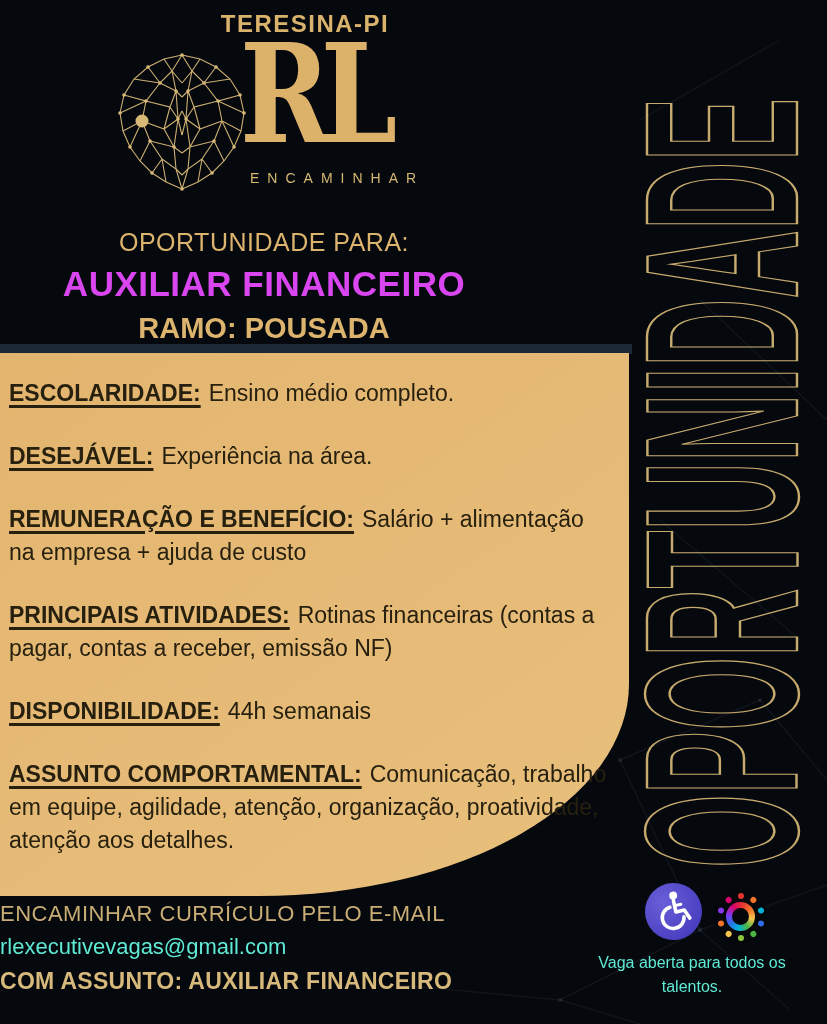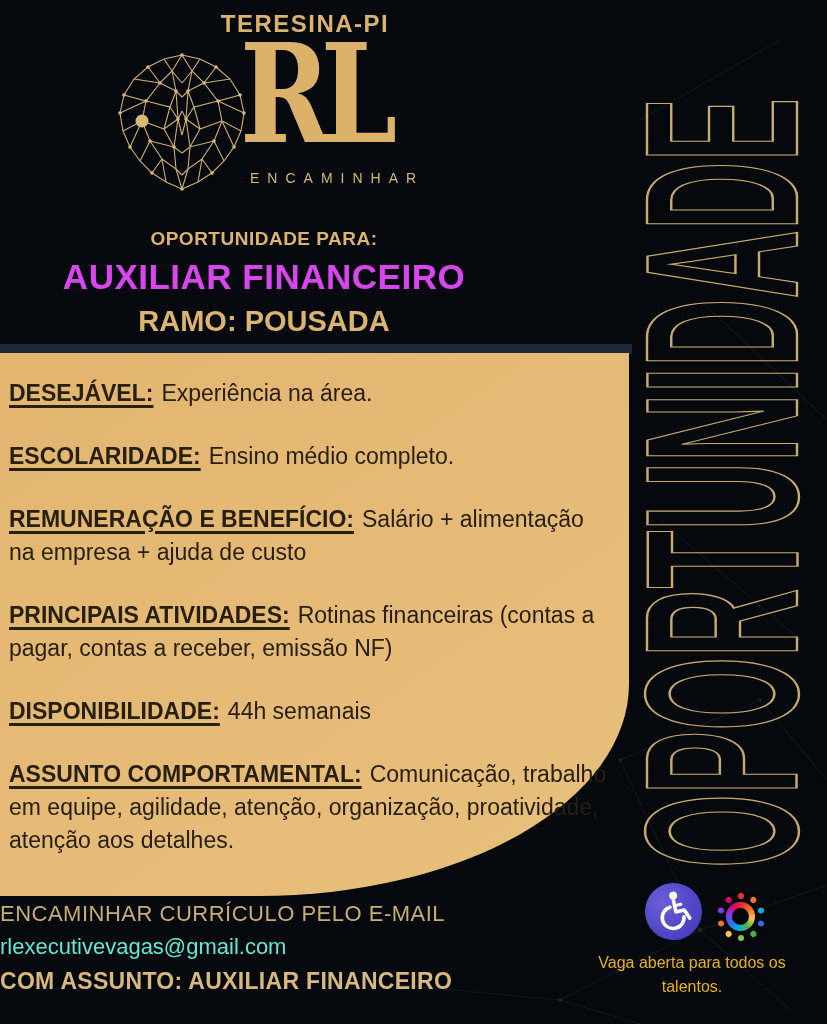--- a/index.html
+++ b/index.html
@@ -20,21 +20,21 @@
   .rl{
     position:absolute;left:128px;top:-32px;height:160px;line-height:160px;
     font-family:"DejaVu Serif",serif;font-weight:700;font-size:136px;color:#dcb26a;
     letter-spacing:-12px;transform:scaleX(.80);transform-origin:left center;
   }
   .exec{
     position:absolute;left:138px;top:124px;width:196px;
     font-size:14px;letter-spacing:8px;color:#d8b873;white-space:nowrap;
   }
   .headings{position:absolute;left:0;top:228px;width:528px;text-align:center;color:#dcb46d;}
-  .h-opp{font-size:19px;font-weight:bold;letter-spacing:.5px;}
+  .h-opp{font-size:25px;font-weight:normal;letter-spacing:.5px;}
   .h-role{font-size:35px;font-weight:bold;color:#d946ef;margin-top:7px;letter-spacing:.5px;}
   .h-ramo{font-size:29px;font-weight:bold;margin-top:8px;}
   
   .divider{position:absolute;left:0;top:344px;width:632px;height:10px;background:#1c2836;}
   .panel{
     position:absolute;left:0;top:353px;width:629px;height:543px;
     background:linear-gradient(145deg,#e3b56f 0%,#e6bb77 55%,#e8bf7c 100%);
     border-bottom-right-radius:370px 212px;
     padding:24px 16px 0 9px;box-sizing:border-box;
     color:#27200f;font-size:23px;line-height:33px;
@@ -68,21 +68,21 @@
   .gear i:nth-child(3){transform:rotate(36deg)  translateY(-21px);background:#f3722c;}
   .gear i:nth-child(4){transform:rotate(72deg)  translateY(-21px);background:#00b4d8;}
   .gear i:nth-child(5){transform:rotate(108deg) translateY(-21px);background:#2f6fed;}
   .gear i:nth-child(6){transform:rotate(144deg) translateY(-21px);background:#4bb543;}
   .gear i:nth-child(7){transform:rotate(180deg) translateY(-21px);background:#8cc63f;}
   .gear i:nth-child(8){transform:rotate(216deg) translateY(-21px);background:#f9c74f;}
   .gear i:nth-child(9){transform:rotate(252deg) translateY(-21px);background:#f3722c;}
   .gear i:nth-child(10){transform:rotate(288deg) translateY(-21px);background:#8338ec;}
   .gear i:nth-child(11){transform:rotate(324deg) translateY(-21px);background:#d90368;}
   .incl-caption{position:absolute;left:580px;top:951px;width:224px;text-align:center;
-    font-size:16px;line-height:24px;color:#eab308;}
+    font-size:16px;line-height:24px;color:#5eead4;}
 </style>
 </head>
 <body>
 
 <div class="poster">
 
   <svg class="bg-net" viewBox="0 0 827 1024">
     <g stroke="rgba(170,180,200,0.08)" stroke-width="1.4" fill="none">
       <path d="M620 760 L700 930 L560 1000 L400 985"></path>
       <path d="M700 930 L827 885 M700 930 L790 1010 M560 1000 L640 1024"></path>
@@ -149,24 +149,24 @@
   <div class="headings">
     <div class="h-opp">OPORTUNIDADE PARA:</div>
     <div class="h-role">AUXILIAR FINANCEIRO</div>
     <div class="h-ramo">RAMO: POUSADA</div>
   </div>
 
   <div class="divider"></div>
 
   <div class="panel">
     <p>
+      <b>ESCOLARIDADE:</b><span>Ensino médio completo.</span>
+    </p>
+    <p>
       <b>DESEJÁVEL:</b><span>Experiência na área.</span>
-    </p>
-    <p>
-      <b>ESCOLARIDADE:</b><span>Ensino médio completo.</span>
     </p>
     <p>
       <b>REMUNERAÇÃO E BENEFÍCIO:</b><span>Salário + alimentação na empresa + ajuda de custo</span>
     </p>
     <p>
       <b>PRINCIPAIS ATIVIDADES:</b><span>Rotinas financeiras (contas a pagar, contas a receber, emissão NF)</span>
     </p>
     <p>
       <b>DISPONIBILIDADE:</b><span>44h semanais</span>
     </p>

